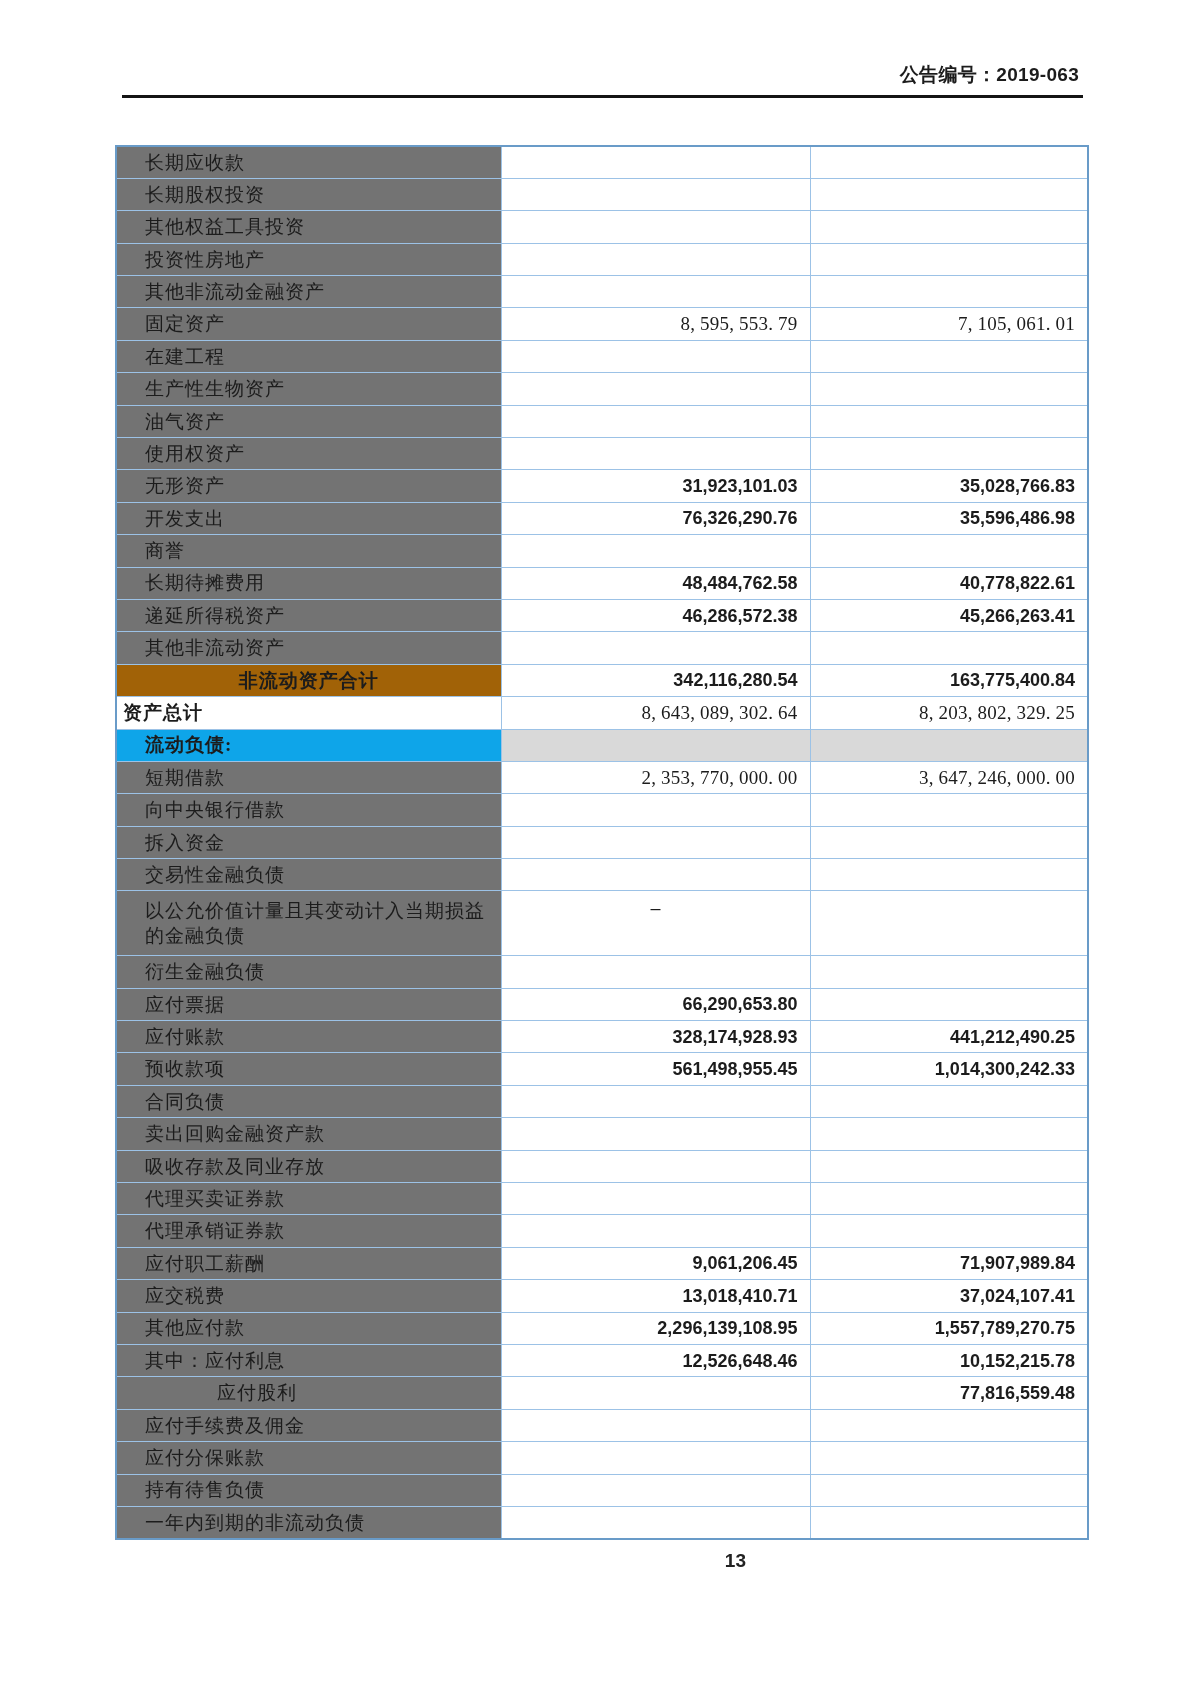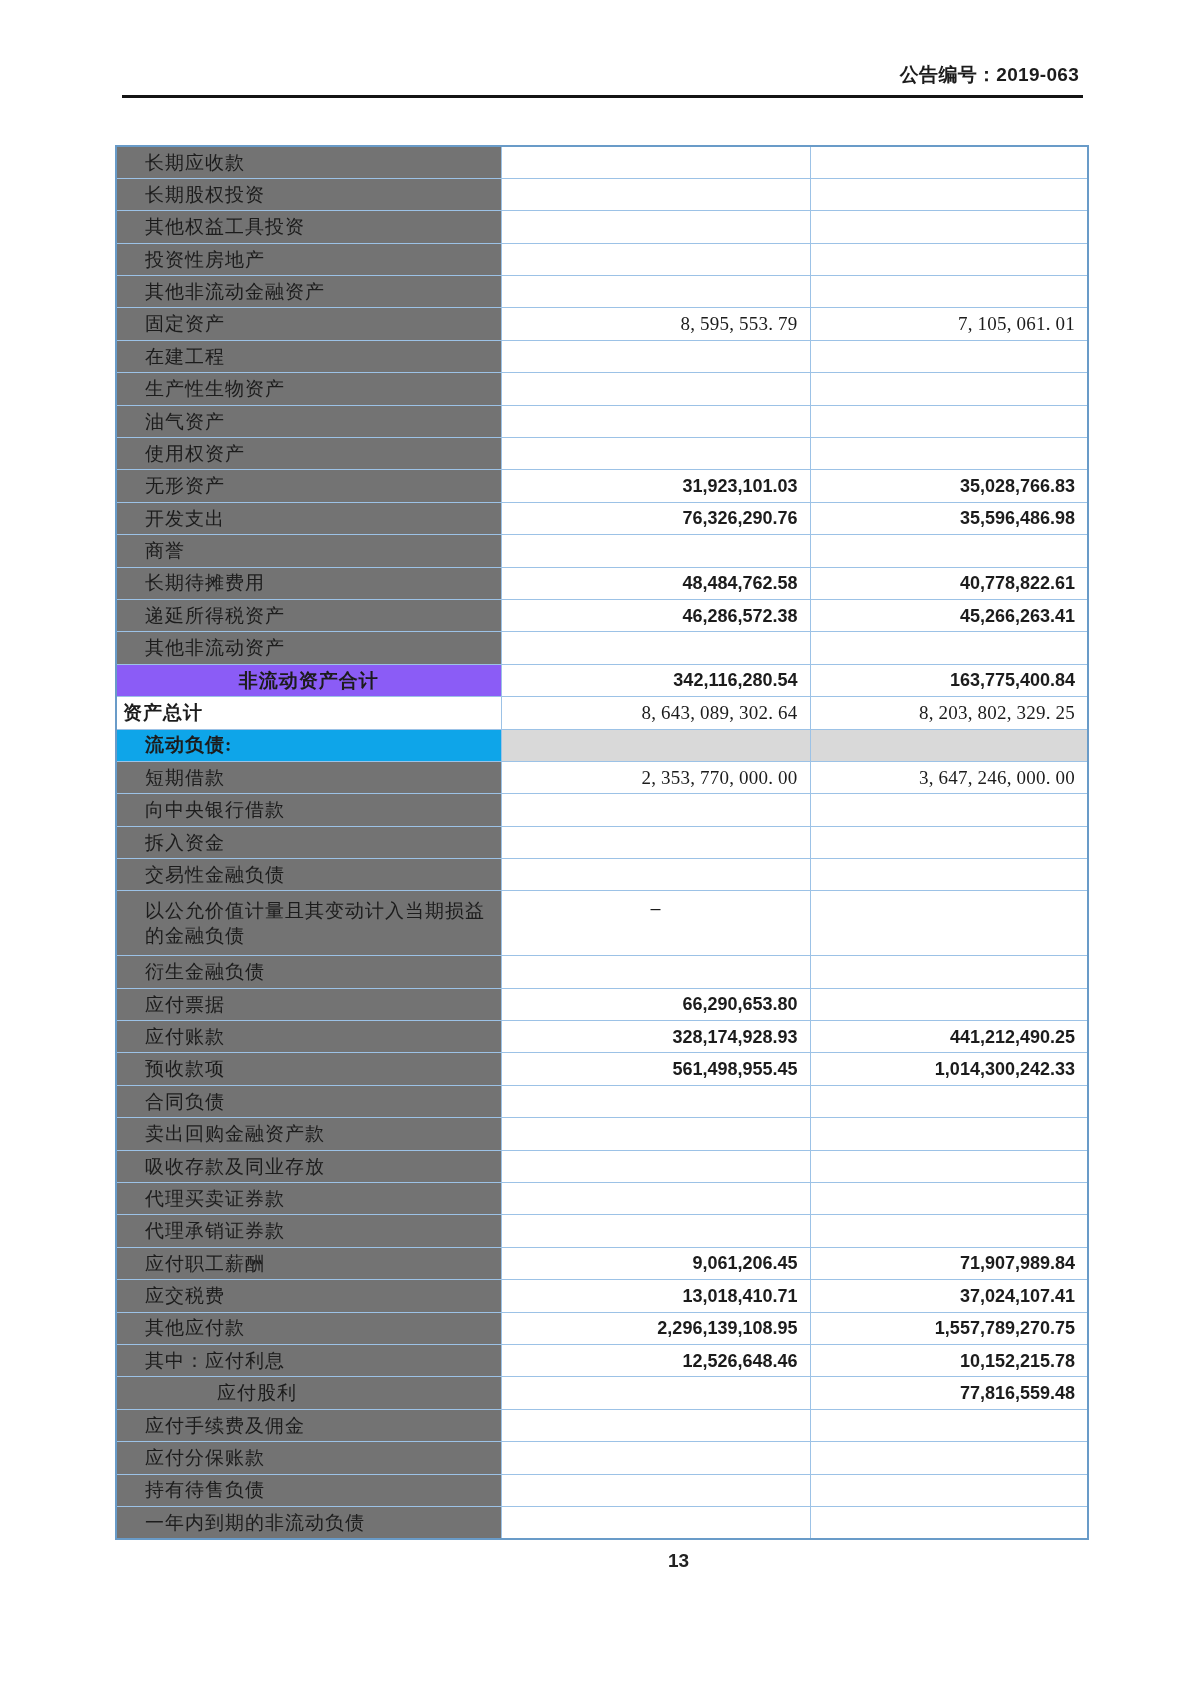--- a/index.html
+++ b/index.html
@@ -44,21 +44,21 @@
   tr.wrap{height:64.8px;}
 
   td.label-cell{
     background:#737373;
     padding:1px 6px 1px 28px;
     letter-spacing:1px;
   }
   td.label-cell.indent{padding-left:100px;}
 
   tr.total td.label-cell{
-    background:#8b5cf6;text-align:center;font-weight:700;padding-left:6px;margin-top:48px;
+    background:#a16207;text-align:center;font-weight:700;padding-left:6px;margin-top:48px;
   }
   tr.grand_total td.label-cell{
     background:#ffffff;text-align:left;font-weight:700;padding-left:6px;
   }
   tr.section td{background:#0ea5e9;font-family:Liberation Serif, serif;}
   tr.section td.label-cell{font-weight:700;}
 
   td.val{
     text-align:right;
     padding:1px 12px 1px 4px;
@@ -71,22 +71,22 @@
   }
   td.val.num-serif{
     font-family:"Liberation Serif","DejaVu Serif",serif;
     font-weight:400;font-size:19px;letter-spacing:0.2px;
   }
   td.val.v-center{text-align:center;padding-right:4px;font-weight:400;}
   tr.wrap td.val{vertical-align:top;padding-top:5px;}
 
   
   .page-number{
-    position:absolute;left:668px;top:1550px;width:50px;
-    text-align:left;
+    position:absolute;left:696px;top:1550px;width:50px;
+    text-align:right;
     font-family:"Liberation Sans","DejaVu Sans",sans-serif;
     font-size:19px;font-weight:600;color:#222;
   }
 </style>
 </head>
 <body>
 
 <div class="page">
 
   <div class="doc-header">

